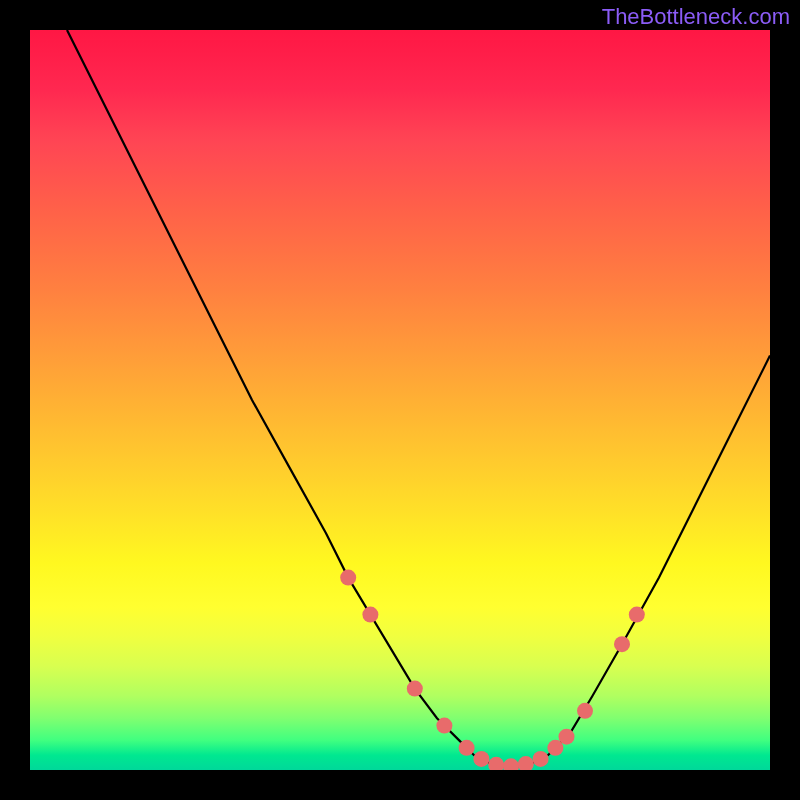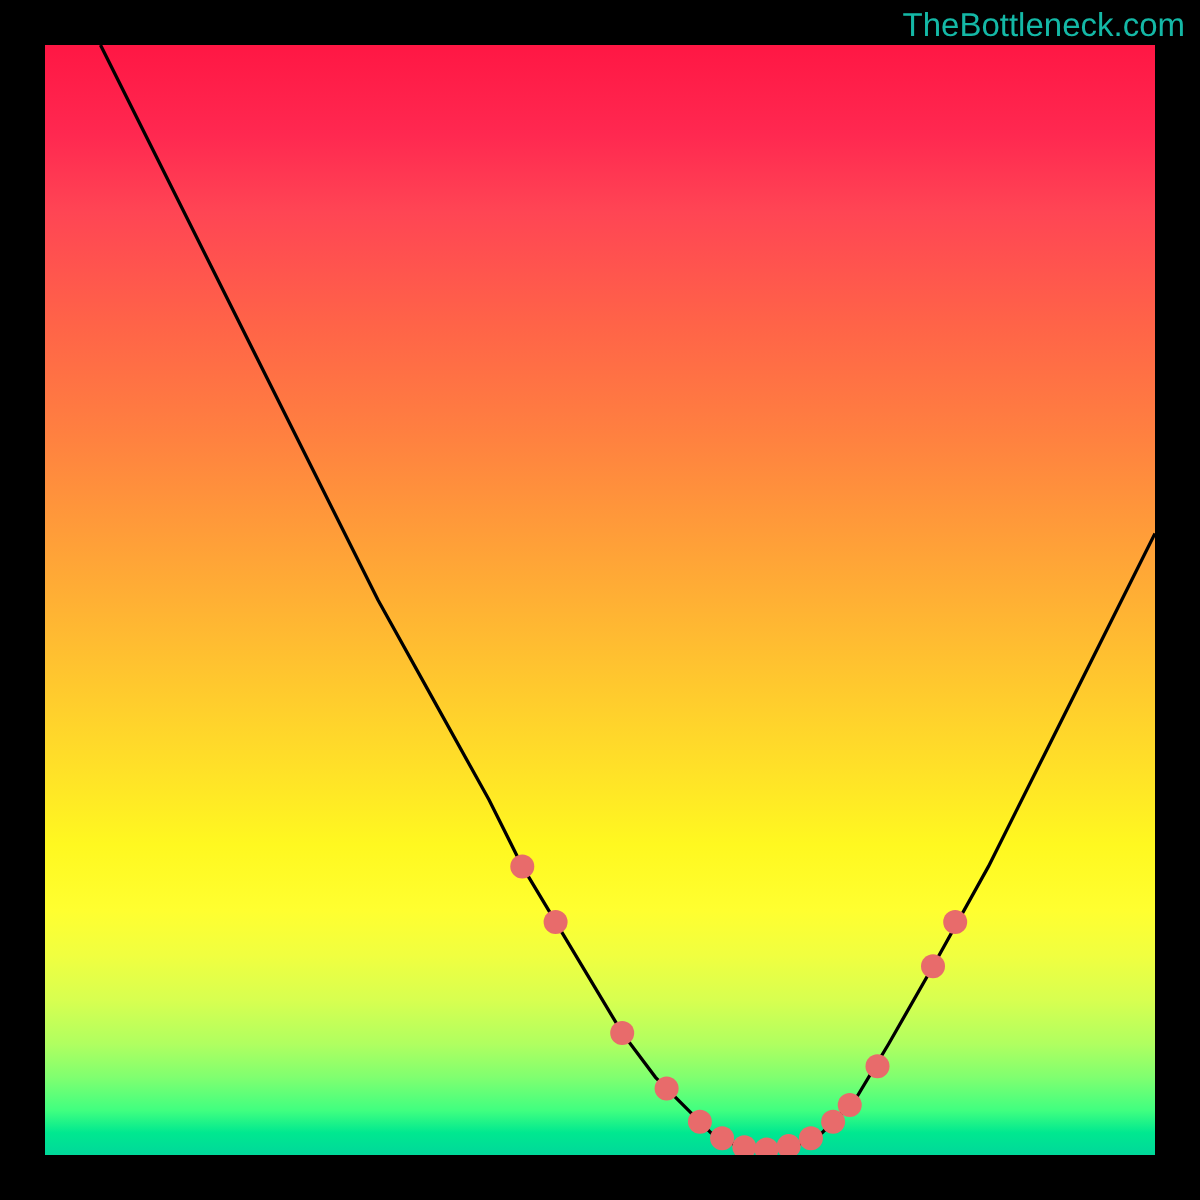--- a/index.html
+++ b/index.html
@@ -1,21 +1,21 @@
 <!DOCTYPE html>
 <html><head>
 <meta charset="utf-8">
 <style>
   * { margin: 0; padding: 0; box-sizing: border-box; }
   body { width: 800px; height: 800px; background: #000; position: relative; font-family: Arial, sans-serif; }
   .attribution {
     position: absolute;
     top: 4px;
     right: 10px;
-    color: #14b8a6;
+    color: #8b5cf6;
     font-size: 22px;
     font-weight: 500;
     z-index: 10;
   }
   .plot-area {
     position: absolute;
     left: 30px;
     top: 30px;
     width: 740px;
     height: 740px;

